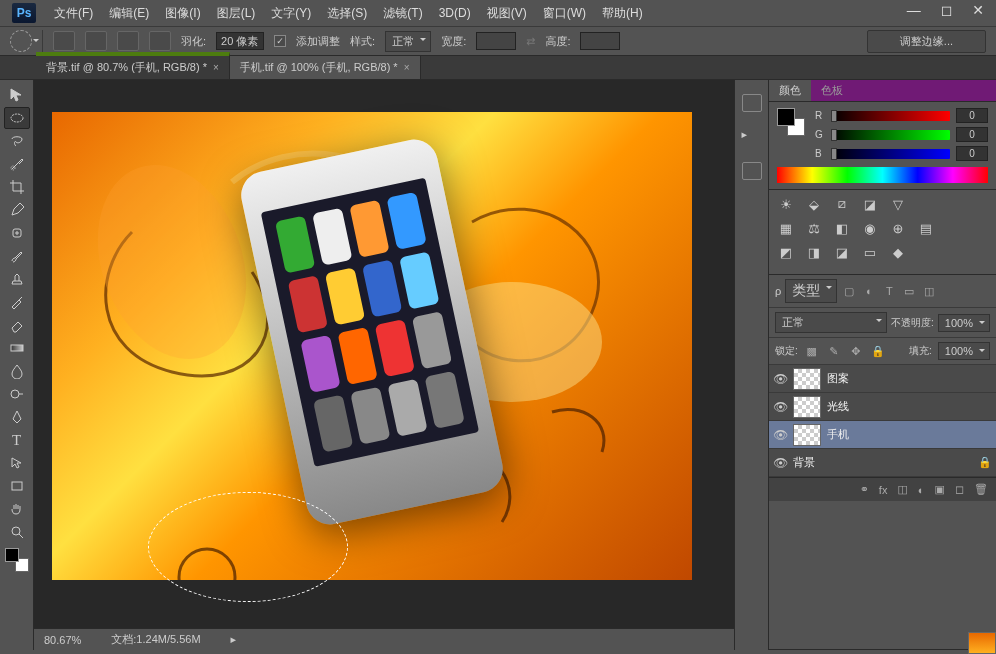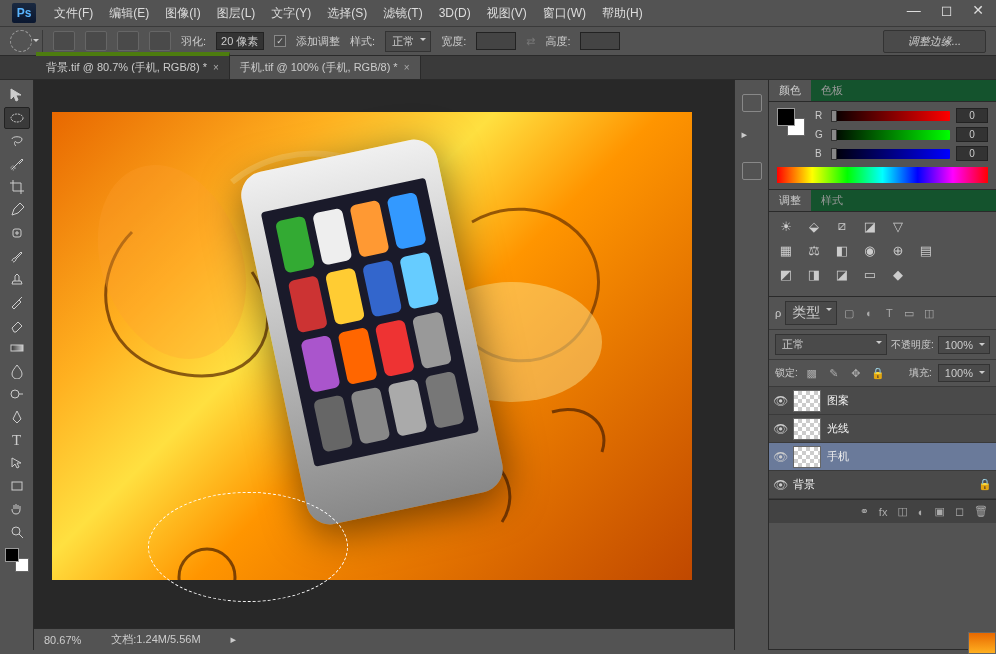--- a/index.html
+++ b/index.html
@@ -16,21 +16,21 @@
 .optionsbar { height: 30px; background: #535353; border-top: 1px solid #3a3a3a; border-bottom: 1px solid #2a2a2a; display: flex; align-items: center; padding: 0 10px; gap: 10px; }
 .tool-preset { width: 22px; height: 22px; border: 1px dashed #999; border-radius: 50%; position: relative; }
 .tool-preset::after { content: ""; position: absolute; right: -8px; top: 8px; border: 3px solid transparent; border-top-color: #ccc; }
 .divider { width: 1px; height: 22px; background: #3a3a3a; }
 .opt-btn { width: 22px; height: 20px; background: #4a4a4a; border: 1px solid #666; border-radius: 2px; }
 .opt-label { color: #ccc; font-size: 11px; }
 .opt-input { background: #333; border: 1px solid #222; color: #ccc; padding: 2px 4px; width: 48px; font-size: 11px; }
 .checkbox { width: 12px; height: 12px; background: #4a4a4a; border: 1px solid #888; display: inline-flex; align-items: center; justify-content: center; color: #ccc; font-size: 9px; }
 .dropdown { background: #4a4a4a; border: 1px solid #333; padding: 2px 16px 2px 6px; color: #ccc; font-size: 11px; position: relative; }
 .dropdown::after { content: ""; position: absolute; right: 4px; top: 6px; border: 3px solid transparent; border-top-color: #ccc; }
-.refine-btn { background: #4a4a4a; border: 1px solid #333; padding: 3px 24px; color: #ccc; font-size: 11px; border-radius: 2px; margin-left: auto; font-style: italic; }
+.refine-btn { background: #4a4a4a; border: 1px solid #333; padding: 3px 32px; color: #ccc; font-size: 11px; border-radius: 2px; margin-left: auto; }
 
 
 .tabs { height: 24px; background: #3a3a3a; display: flex; align-items: flex-end; padding-left: 36px; border-bottom: 1px solid #2a2a2a; }
 .tab { padding: 4px 10px; background: #535353; color: #ccc; font-size: 11px; border-right: 1px solid #2a2a2a; display: flex; align-items: center; gap: 6px; }
 .tab.active { background: #3a3a3a; border-top: 4px solid #4d7c0f; }
 .tab-close { color: #aaa; font-size: 10px; }
 
 
 .main { display: flex; height: 570px; }
 .toolbox { width: 34px; background: #535353; border-right: 1px solid #2a2a2a; display: flex; flex-direction: column; align-items: center; padding-top: 4px; gap: 1px; }
@@ -50,21 +50,21 @@
 .selection { position: absolute; left: 96px; top: 380px; width: 200px; height: 110px; border: 1px dashed #fff; border-radius: 50%; }
 
 .statusbar { position: absolute; bottom: 0; left: 0; right: 0; height: 22px; background: #535353; border-top: 1px solid #2a2a2a; display: flex; align-items: center; padding: 0 10px; gap: 30px; font-size: 11px; color: #ccc; }
 
 
 .right-dock { width: 34px; background: #535353; border-left: 1px solid #2a2a2a; display: flex; flex-direction: column; align-items: center; padding-top: 14px; gap: 16px; }
 .dock-icon { width: 20px; height: 18px; border: 1px solid #888; border-radius: 2px; }
 
 .panels { width: 228px; background: #535353; border-left: 1px solid #2a2a2a; display: flex; flex-direction: column; }
 .panel { border-bottom: 1px solid #2a2a2a; }
-.panel-tabs { height: 22px; background: #14532d; display: flex; align-items: center; border-bottom: 1px solid #2a2a2a; }
+.panel-tabs { height: 22px; background: #701a75; display: flex; align-items: center; border-bottom: 1px solid #2a2a2a; }
 .panel-tab { padding: 3px 10px; font-size: 11px; color: #999; }
 .panel-tab.active { background: #535353; color: #ccc; }
 .panel-body { padding: 6px 8px; }
 
 
 .color-swatch { width: 28px; height: 28px; float: left; position: relative; }
 .color-fg { width: 18px; height: 18px; background: #000; border: 1px solid #999; position: absolute; top: 0; left: 0; }
 .color-bg { width: 18px; height: 18px; background: #fff; border: 1px solid #666; position: absolute; bottom: 0; right: 0; }
 .slider-row { display: flex; align-items: center; gap: 6px; margin-bottom: 4px; margin-left: 38px; }
 .slider-label { width: 10px; color: #ccc; font-size: 10px; }
@@ -344,24 +344,20 @@
           <div class="slider slider-b">
               <div class="slider-handle"></div>
             </div>
           <input class="slider-val" value="0" style="">
         </div>
         <div class="spectrum"></div>
       </div>
     </div>
 
     <div class="panel">
-      <div class="panel-tabs">
-        <div class="panel-tab active">调整</div>
-        <div class="panel-tab">样式</div>
-      </div>
       <div class="panel-body">
         <div class="adj-icons">
           <span class="adj-icon">☀</span>
           <span class="adj-icon">⬙</span>
           <span class="adj-icon">⧄</span>
           <span class="adj-icon">◪</span>
           <span class="adj-icon">▽</span>
         </div>
         <div class="adj-icons">
           <span class="adj-icon">▦</span>

